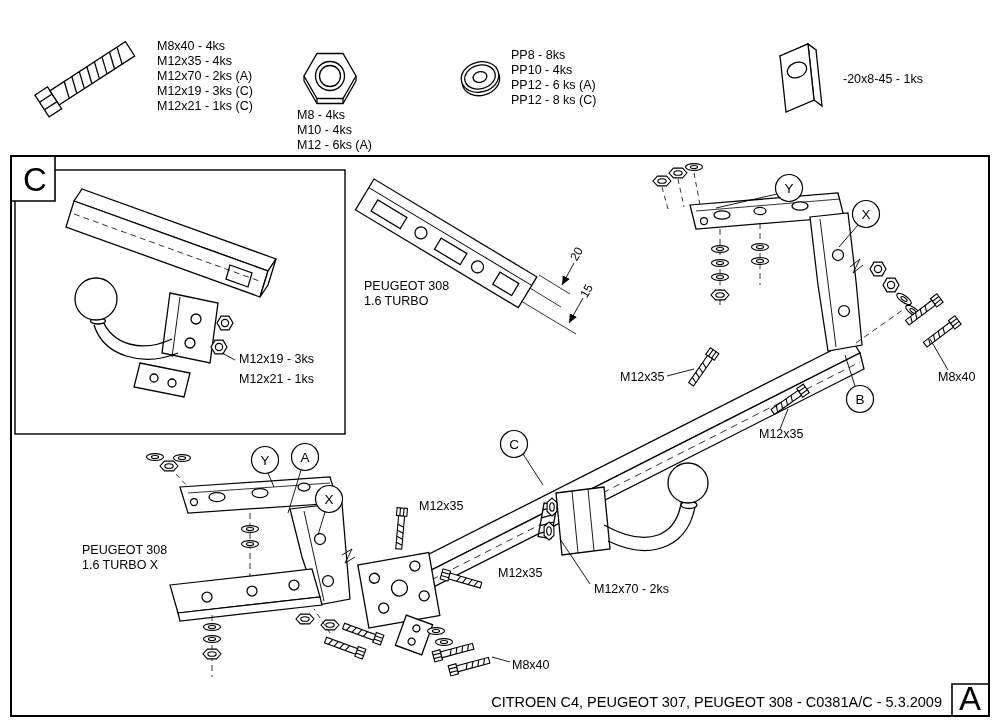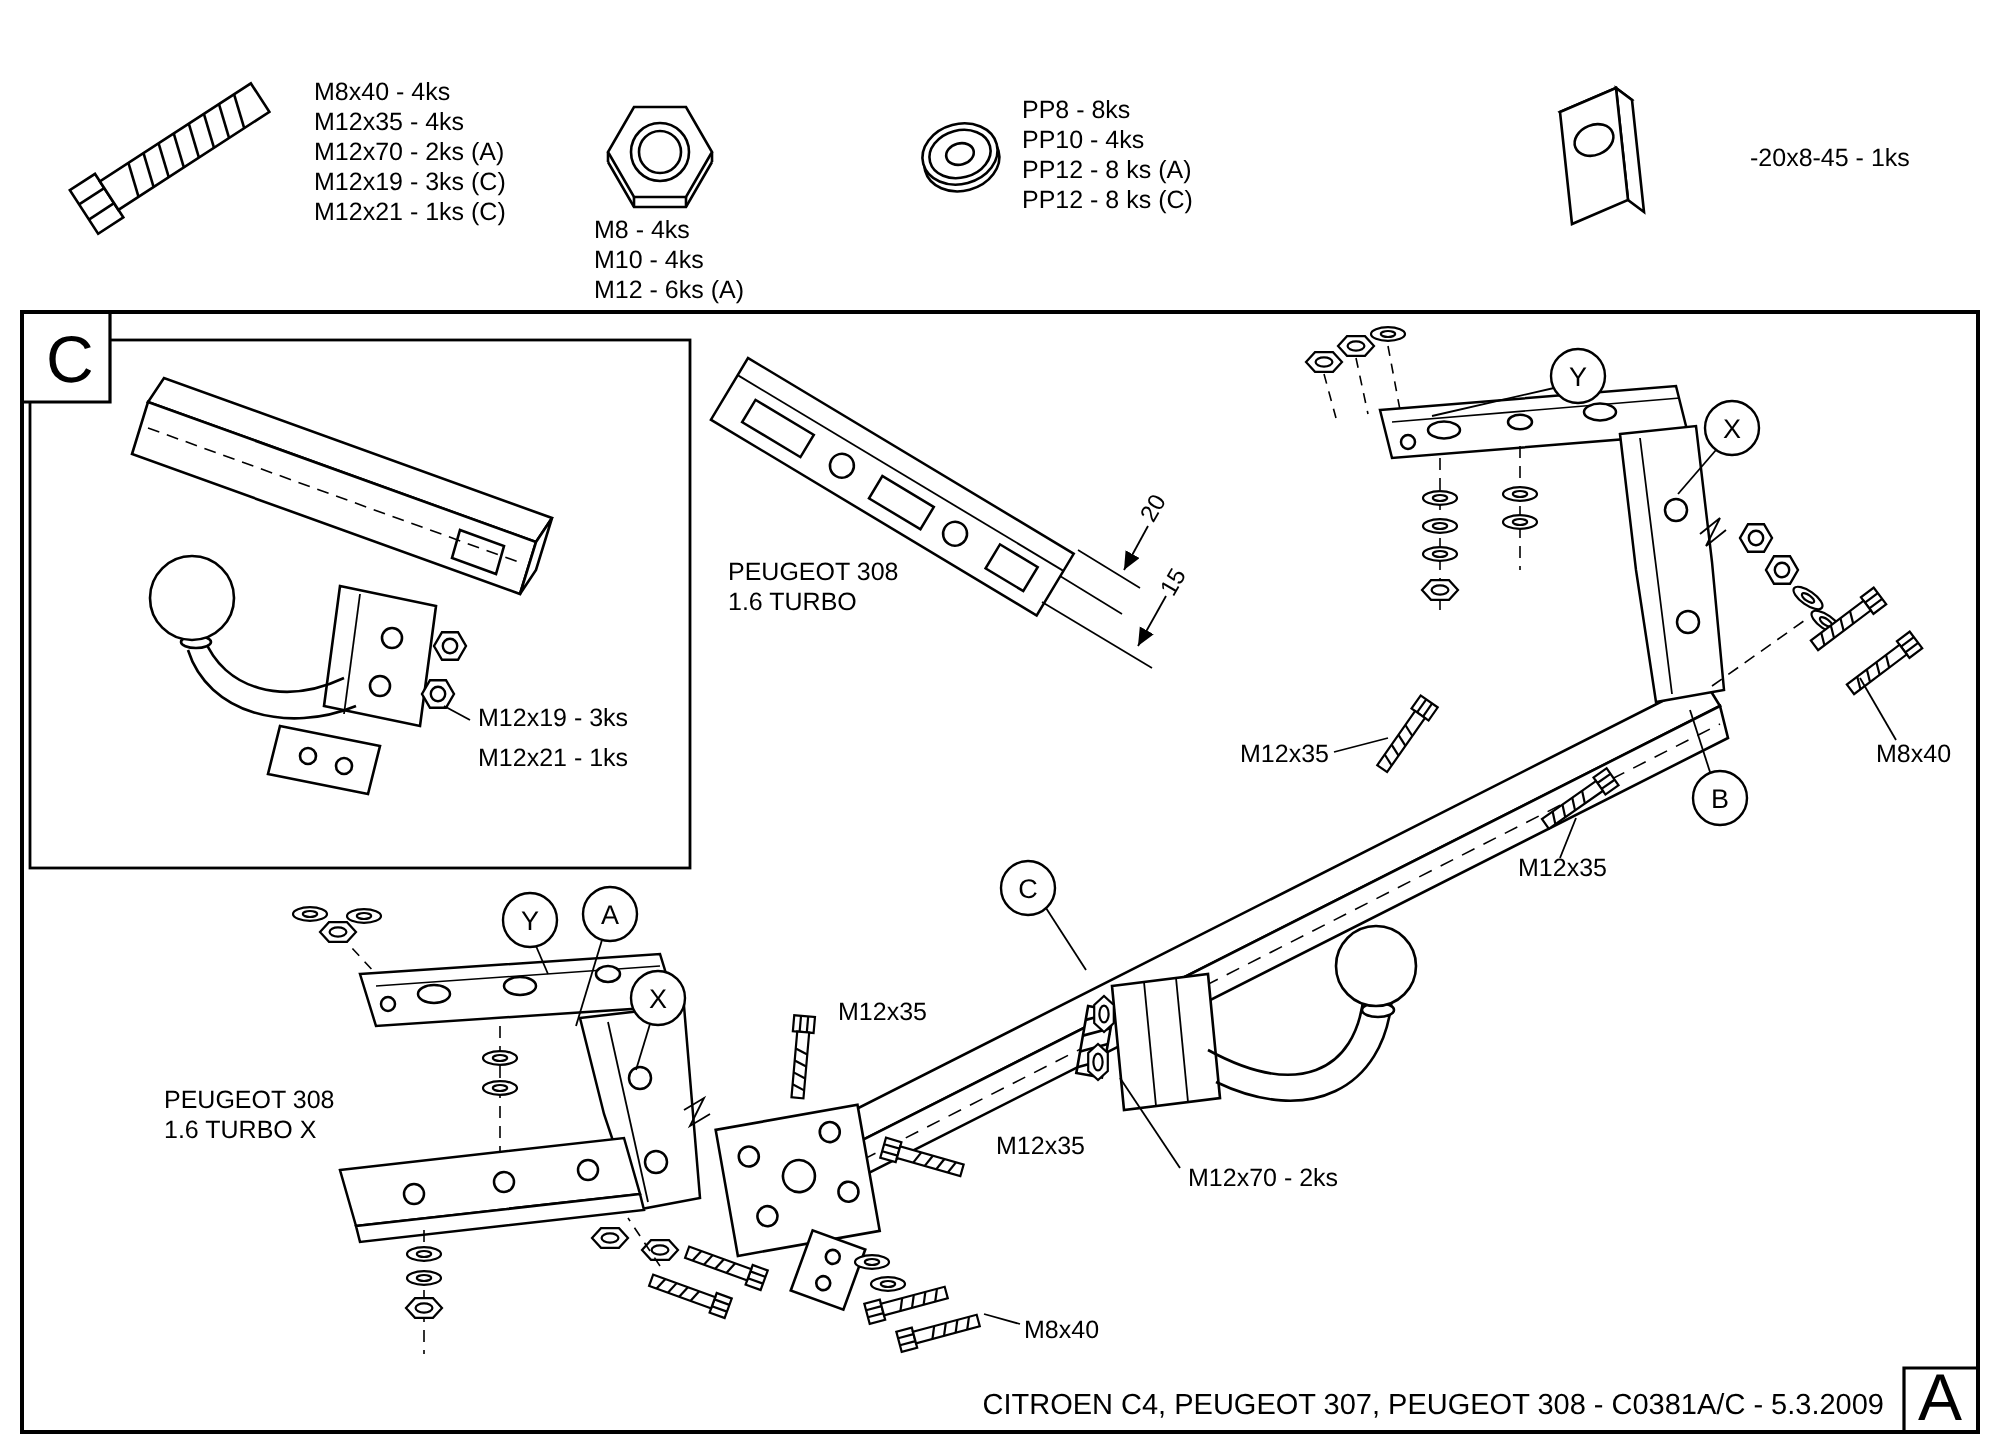--- a/index.html
+++ b/index.html
@@ -81,27 +81,27 @@
         <g transform="translate(24,25) rotate(-15)" style="fill:#fff;stroke:#000;stroke-width:1.3">
           <ellipse cy="3.5" rx="19" ry="15"></ellipse>
           <ellipse rx="19" ry="15"></ellipse>
           <ellipse rx="15.5" ry="11.8" fill="none"></ellipse>
           <ellipse rx="7" ry="5.3"></ellipse>
         </g>
       </svg>
       <div class="part-lines">
         <div>PP8 - 8ks</div>
         <div>PP10 - 4ks</div>
-        <div>PP12 - 8 ks (A)</div>
+        <div>PP12 - 6 ks (A)</div>
         <div>PP12 - 8 ks (C)</div>
       </div>
     </div>
 
 
-    <div class="part-group" style="left:776px; top:36px;gap:32px;">
+    <div class="part-group" style="left:776px; top:36px;">
       <svg class="part-icon" width="60" height="86" viewBox="0 0 60 86">
         <g style="fill:#fff;stroke:#000;stroke-width:1.3">
           <polygon points="4,20 32,8 40,14 12,26"></polygon>
           <polygon points="32,8 40,14 46,70 38,64"></polygon>
           <polygon points="4,20 32,8 38,64 10,76"></polygon>
           <ellipse cx="21" cy="34" rx="10" ry="7.5" transform="rotate(-22 21 34)"></ellipse>
         </g>
       </svg>
       <div class="part-lines">
         <div>-20x8-45 - 1ks</div>

